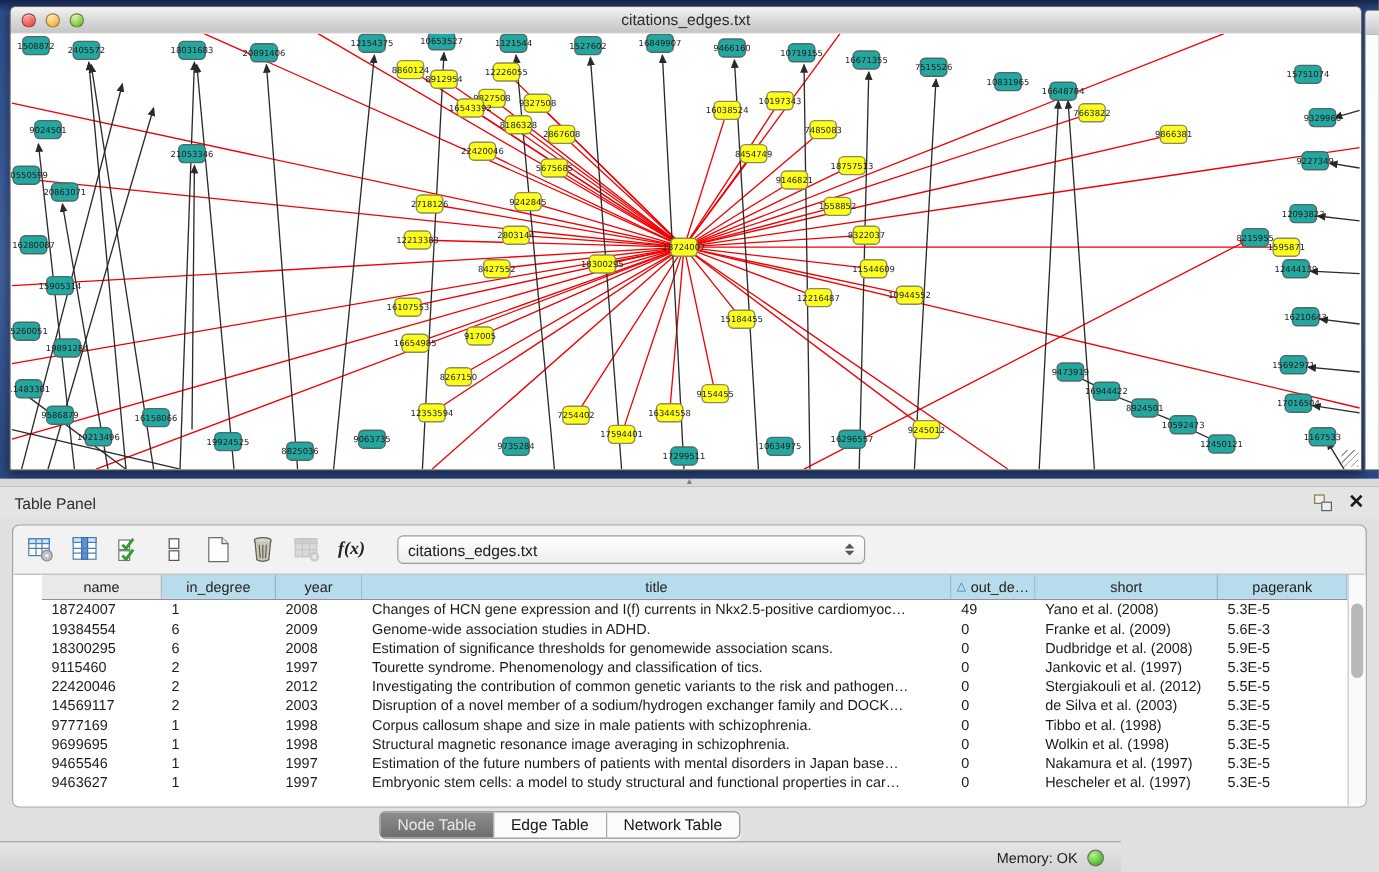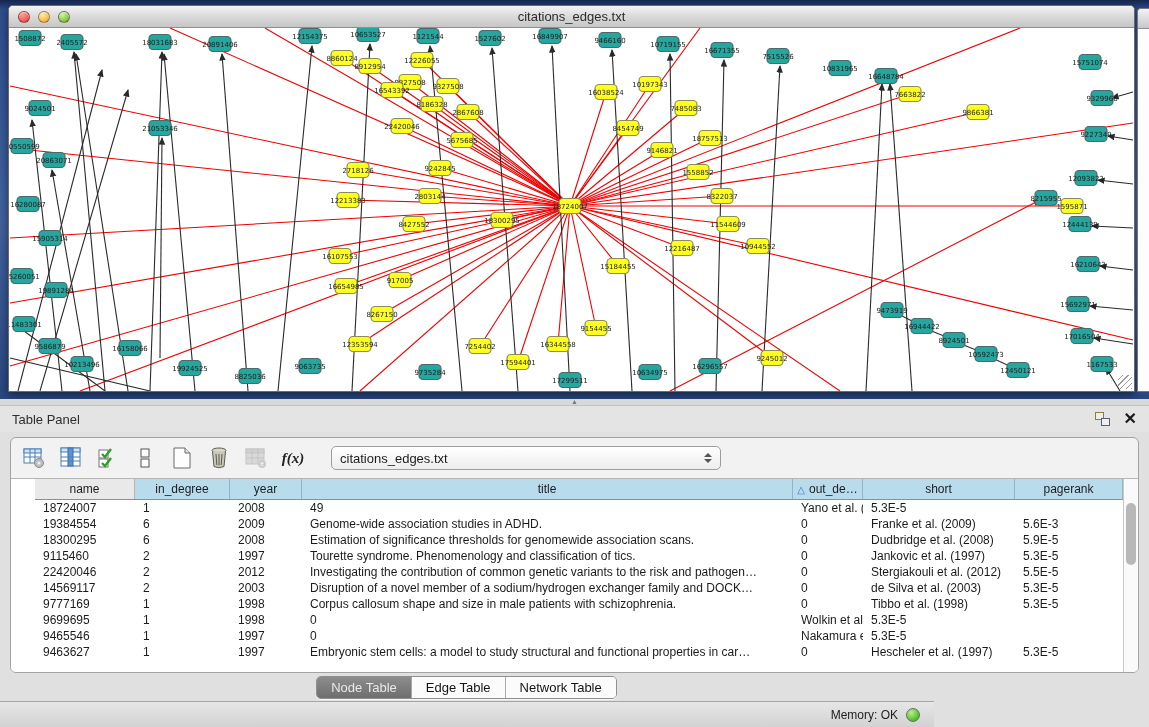--- a/index.html
+++ b/index.html
@@ -701,20 +701,21 @@
           </div>
           <div class="hdr-cell">
             <span>pagerank</span>
           </div>
         </div>
       <div class="rows" id="rows">
           <div class="row">
             <div class="cell">18724007</div>
             <div class="cell">1</div>
             <div class="cell">2008</div>
+            <div class="cell">Changes of HCN gene expression and I(f) currents in Nkx2.5-positive cardiomyoc…</div>
             <div class="cell">49</div>
             <div class="cell">Yano et al. (2008)</div>
             <div class="cell">5.3E-5</div>
           </div>
           <div class="row">
             <div class="cell">19384554</div>
             <div class="cell">6</div>
             <div class="cell">2009</div>
             <div class="cell">Genome-wide association studies in ADHD.</div>
             <div class="cell">0</div>
@@ -763,28 +764,30 @@
             <div class="cell">1998</div>
             <div class="cell">Corpus callosum shape and size in male patients with schizophrenia.</div>
             <div class="cell">0</div>
             <div class="cell">Tibbo et al. (1998)</div>
             <div class="cell">5.3E-5</div>
           </div>
           <div class="row">
             <div class="cell">9699695</div>
             <div class="cell">1</div>
             <div class="cell">1998</div>
+            <div class="cell">Structural magnetic resonance image averaging in schizophrenia.</div>
             <div class="cell">0</div>
             <div class="cell">Wolkin et al. (1998)</div>
             <div class="cell">5.3E-5</div>
           </div>
           <div class="row">
             <div class="cell">9465546</div>
             <div class="cell">1</div>
             <div class="cell">1997</div>
+            <div class="cell">Estimation of the future numbers of patients with mental disorders in Japan base…</div>
             <div class="cell">0</div>
             <div class="cell">Nakamura et al. (1997)</div>
             <div class="cell">5.3E-5</div>
           </div>
           <div class="row">
             <div class="cell">9463627</div>
             <div class="cell">1</div>
             <div class="cell">1997</div>
             <div class="cell">Embryonic stem cells: a model to study structural and functional properties in car…</div>
             <div class="cell">0</div>

